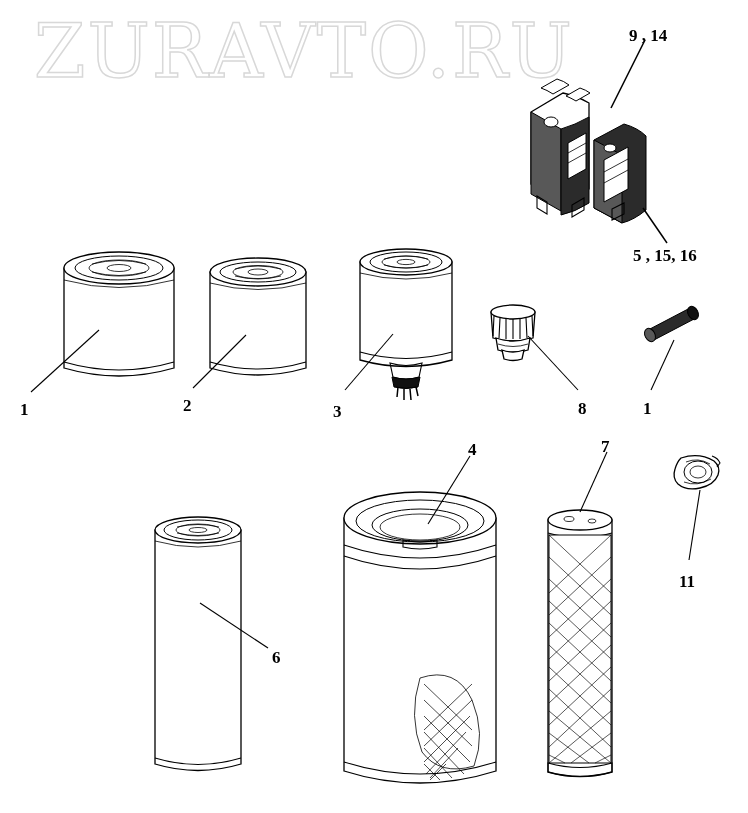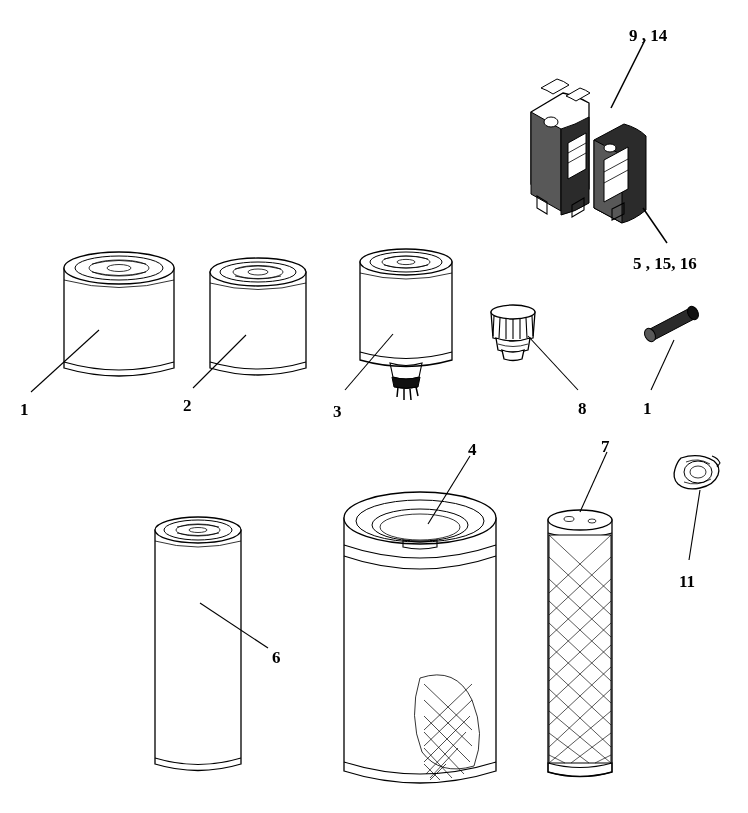--- a/index.html
+++ b/index.html
@@ -55,20 +55,21 @@
   .fillw2 { fill: #ffffff; stroke: #000; stroke-width: 1.0; }
   .dark { fill: #2b2b2b; stroke: #000; stroke-width: 1.0; }
   .mid { fill: #585858; stroke: #000; stroke-width: 1.0; }
   .vdark { fill: #111; stroke: #000; stroke-width: 1.0; }
 </style>
 </head>
 <body>
 
 <div id="page">
 
+  <div id="watermark">ZURAVTO.RU</div>
 
   <svg class="art" viewBox="0 0 748 813">
 
     <g>
       <path class="fillw" d="M64 268 q55 -16 110 0 l0 100 q-55 16 -110 0 z"></path>
       <ellipse class="fillw" cx="119" cy="268" rx="55" ry="16"></ellipse>
       <ellipse class="fillw2" cx="119" cy="268" rx="44" ry="12"></ellipse>
       <ellipse class="thin" cx="119" cy="268" rx="30" ry="8"></ellipse>
       <ellipse class="thin" cx="119" cy="268" rx="12" ry="3.5"></ellipse>
       <path class="thin" d="M92 264 q27 -7 54 0"></path>
@@ -208,21 +209,21 @@
       <path class="ln" d="M712 456 q6 2 8 7 l-3 4"></path>
     </g>
     <path class="ln" d="M689 560 L700 490"></path>
 
   </svg>
 
   <div class="callout" style="left:20px;  top:400px;">1</div>
   <div class="callout" style="left:183px; top:396px;">2</div>
   <div class="callout" style="left:333px; top:402px;">3</div>
   <div class="callout" style="left:468px; top:440px;">4</div>
-  <div class="callout" style="left:633px; top:254px;">5 , 15, 16</div>
+  <div class="callout" style="left:633px; top:246px;">5 , 15, 16</div>
   <div class="callout" style="left:272px; top:648px;">6</div>
   <div class="callout" style="left:601px; top:437px;">7</div>
   <div class="callout" style="left:578px; top:399px;">8</div>
   <div class="callout" style="left:629px; top:26px;">9 , 14</div>
   <div class="callout" style="left:643px; top:399px;">1</div>
   <div class="callout" style="left:679px; top:572px;">11</div>
 
 </div>
 
 </body></html>

